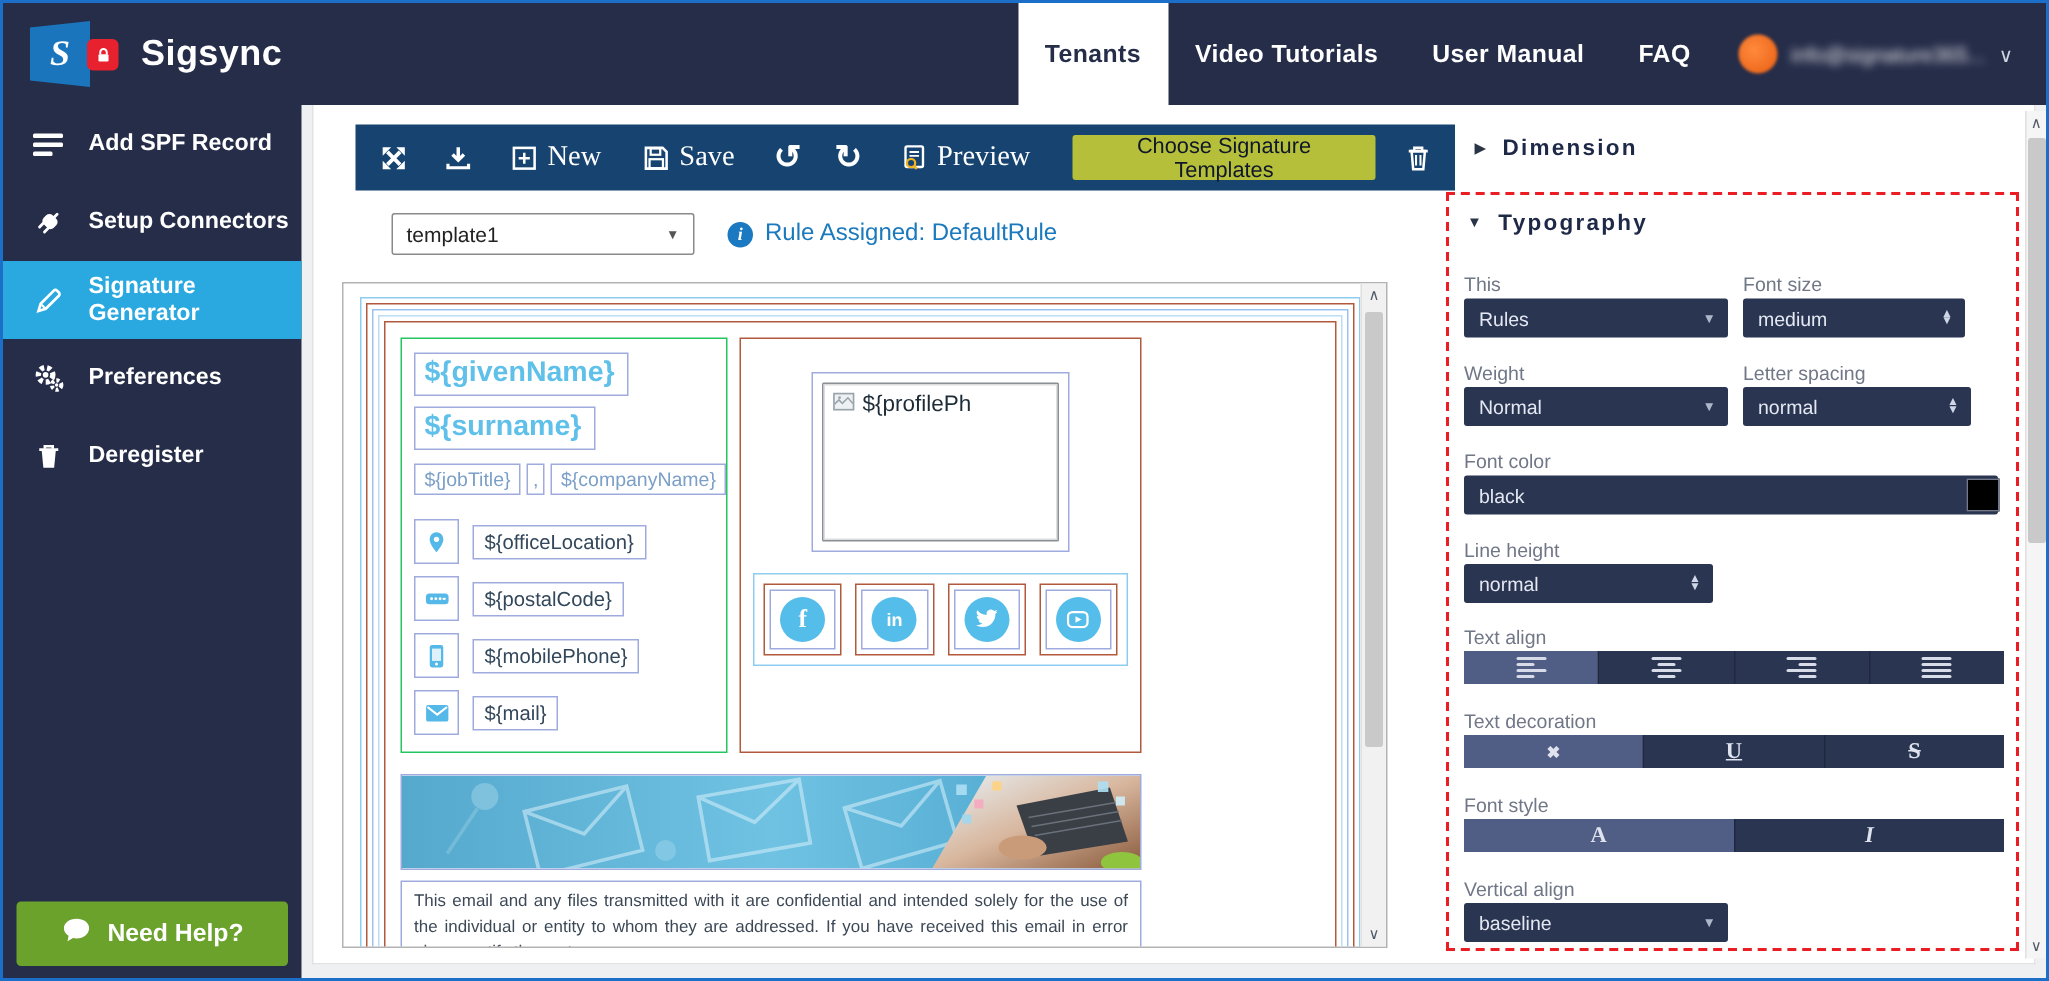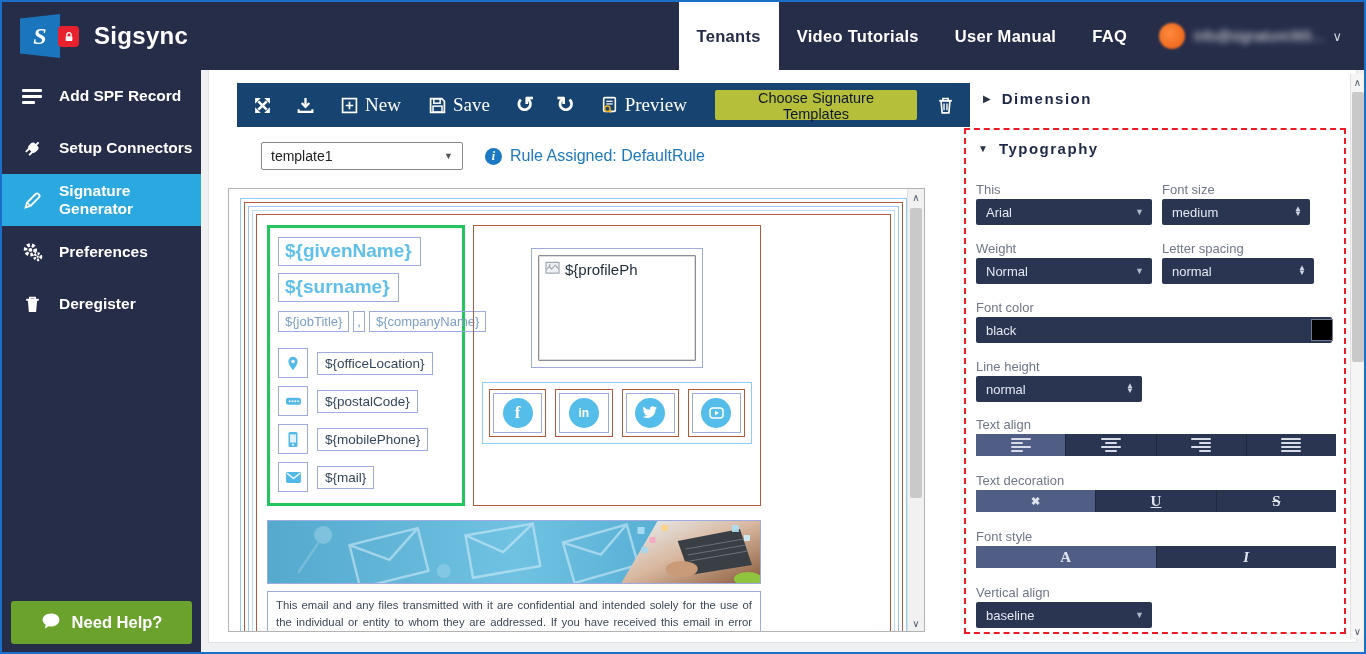--- a/index.html
+++ b/index.html
@@ -58,21 +58,21 @@
   .canvas .vscroll { right:0; }
   .vscroll .arr { position:absolute; left:0; width:100%; height:16px; color:#505a66; font-size:10px; display:flex; align-items:center; justify-content:center; cursor:pointer; }
   .vscroll .arr.up { top:0; } .vscroll .arr.dn { bottom:0; }
   .vscroll .thumb { position:absolute; left:2px; width:12px; background:#c9c9c9; border-radius:2px; cursor:pointer; }
 
   .wrap { border:1px solid; padding:3px; }
   .w-sky { border-color:#8ecdf1; } .w-brown { border-color:#b2593d; }
   .w-blue { border-color:#9cc3ef; } .w-paleblue { border-color:#bcdef5; }
   .sig-body { width:506px; }
   .sig-row { display:flex; gap:8px; align-items:stretch; padding:6px 6px 4px 6px; }
-  .cell-left { width:198px; border:3px solid #22c55e; padding:9px 8px; }
+  .cell-left { width:218px; border:1px solid #22c55e; padding:9px 8px; }
   .cell-right { flex:1; border:1px solid #b2593d; padding:10px 8px; }
   .ph-box { display:inline-block; border:1px solid #9fabdf; color:#5fc0ea; font-weight:bold; font-size:19px; padding:2px 8px 3px 6px; margin-bottom:7px; }
   .job-row { display:flex; gap:4px; align-items:center; margin:2px 0 16px 0; }
   .job-box { border:1px solid #9fabdf; color:#7b9fc7; font-size:13px; padding:2px 6px; }
   .contact-row { display:flex; gap:9px; align-items:center; margin-bottom:8px; }
   .c-ico { width:30px; height:30px; border:1px solid #9fabdf; display:flex; align-items:center; justify-content:center; flex:none; }
   .c-txt { border:1px solid #9fabdf; color:#33475b; font-size:13.5px; padding:3px 7px; }
   .photo-outer { width:172px; height:120px; border:1px solid #9fabdf; margin:12px auto 14px auto; padding:6px; }
   .photo-inner { width:100%; height:100%; border:1px solid #8a8f94; border-radius:1px; box-shadow:inset 0 0 0 1px rgba(120,120,120,.25); display:flex; align-items:flex-start; gap:5px; padding:5px 0 0 6px; overflow:hidden; }
   .photo-inner span { font-size:15px; color:#1c2b36; white-space:nowrap; }
@@ -447,21 +447,21 @@
       </div>
 
       <div class="dashed-box">
         <div class="typo-head">
           <span class="sec-arrow">▼</span>
           <span class="sec-label">Typography</span>
         </div>
 
         <div class="fld-label" style="left:10px; top:52px">This</div>
         <div class="ctl" style="left:10px; top:69px; width:176px">
-          <span>Arial</span>
+          <span>Rules</span>
             <span class="chev">▼</span>
         </div>
         <div class="fld-label" style="left:196px; top:52px">Font size</div>
         <div class="ctl" style="left:196px; top:69px; width:148px">
           <span>medium</span>
             <span class="stepper">
               <span>▲</span>
               <span>▼</span>
             </span>
         </div>

